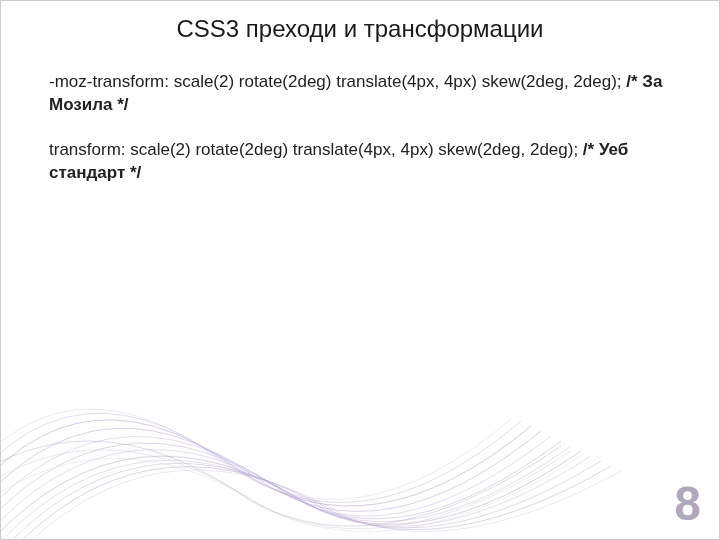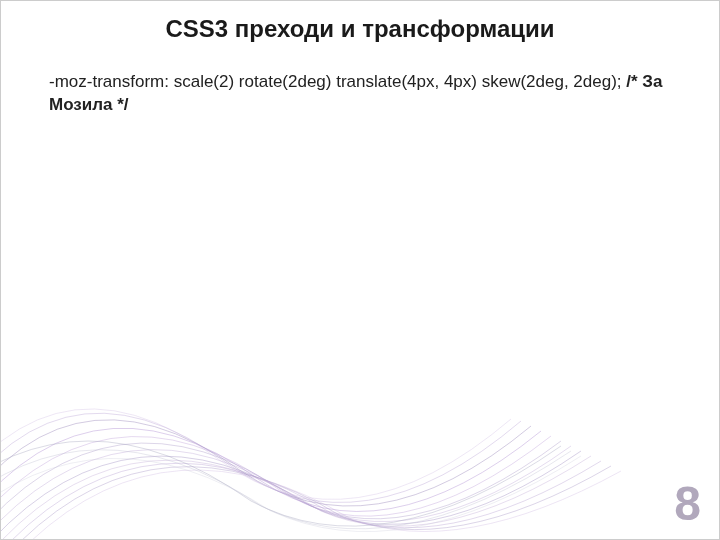--- a/index.html
+++ b/index.html
@@ -7,21 +7,21 @@
     width: 720px;
     height: 540px;
     background: #fff;
     font-family: Arial, Helvetica, sans-serif;
     position: relative;
     overflow: hidden;
     border: 1px solid #ccc;
   }
   .title {
     font-size: 24px;
-    font-weight: bold;
+    font-weight: normal;
     color: #1a1a1a;
     text-align: center;
     margin-top: 14px;
     margin-bottom: 28px;
   }
   .content {
     padding: 0 40px 0 48px;
   }
   .para {
     font-size: 17px;
@@ -51,20 +51,24 @@
 </head>
 <body>
 
 <h1 class="title">CSS3 преходи и трансформации</h1>
 
 <div class="content">
   <p class="para">
     <span>-moz-transform: scale(2) rotate(2deg) translate(4px, 4px) skew(2deg, 2deg); </span>
     <b>/* За Мозила */</b>
   </p>
+  <p class="para">
+    <span>transform: scale(2) rotate(2deg) translate(4px, 4px) skew(2deg, 2deg); </span>
+    <b>/* Уеб стандарт */</b>
+  </p>
 </div>
 
 <svg class="waves" viewBox="0 0 720 540">
   <path d="M -50 540 Q 80 350 260 480 Q 380 560 540 430" stroke="#b89ad6" stroke-width="0.8" fill="none" opacity="0.6"></path>
   <path d="M -40 540 Q 100 360 280 490 Q 390 560 550 435" stroke="#c3a7dd" stroke-width="0.8" fill="none" opacity="0.55"></path>
   <path d="M -30 540 Q 110 370 290 495 Q 400 560 560 440" stroke="#a998c8" stroke-width="0.8" fill="none" opacity="0.5"></path>
   <path d="M -20 540 Q 120 380 300 500 Q 410 560 570 445" stroke="#bda8d6" stroke-width="0.8" fill="none" opacity="0.5"></path>
   <path d="M -10 540 Q 130 390 310 505 Q 420 560 580 450" stroke="#9e8cc0" stroke-width="0.8" fill="none" opacity="0.5"></path>
   <path d="M 0 540 Q 140 395 320 510 Q 430 558 590 455" stroke="#c4add8" stroke-width="0.8" fill="none" opacity="0.5"></path>
   <path d="M 10 540 Q 150 400 330 512 Q 440 558 600 460" stroke="#b7a0d2" stroke-width="0.8" fill="none" opacity="0.5"></path>

